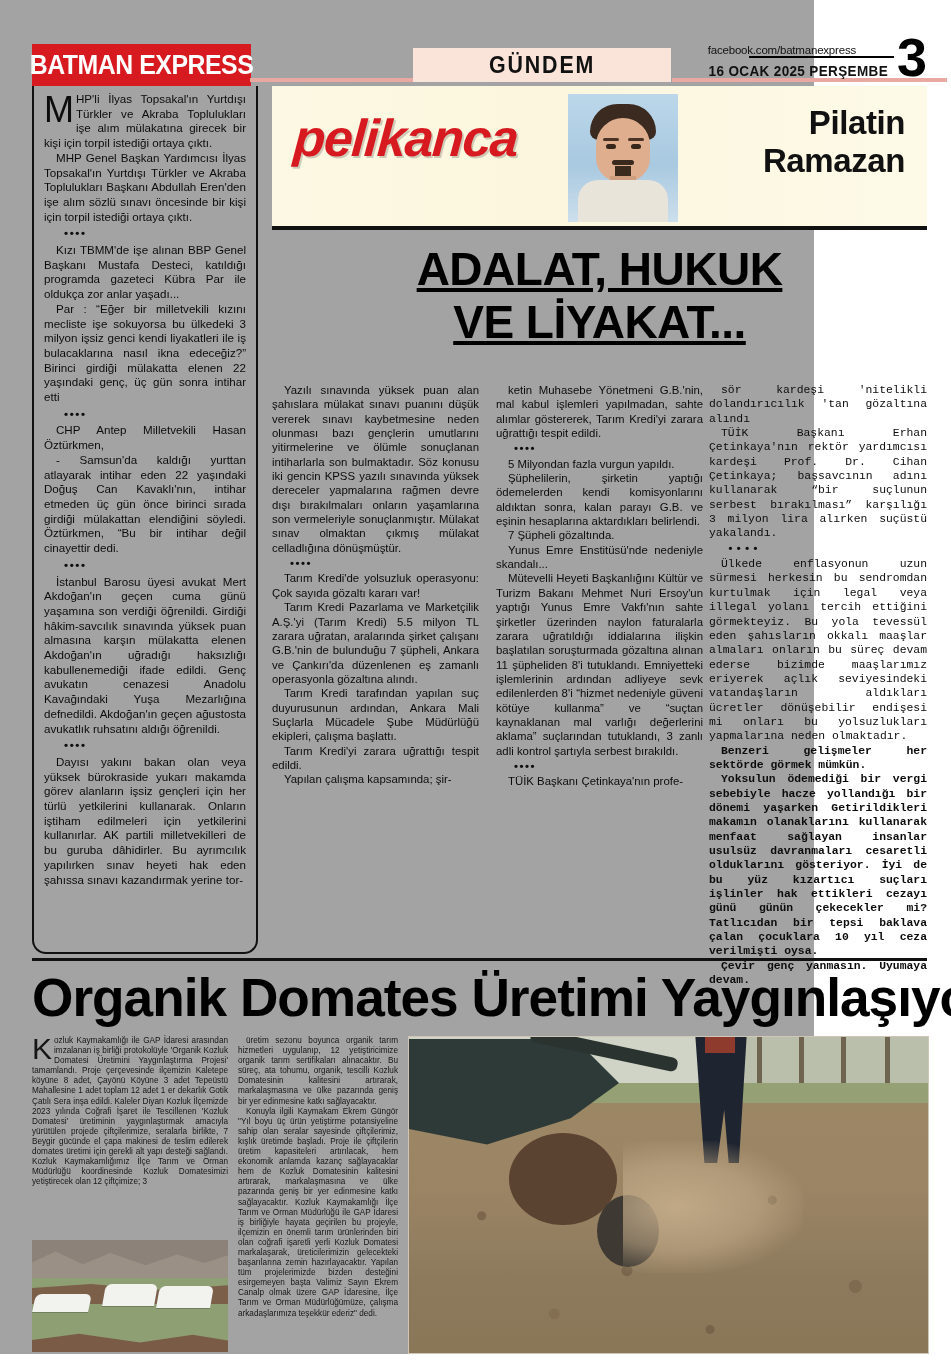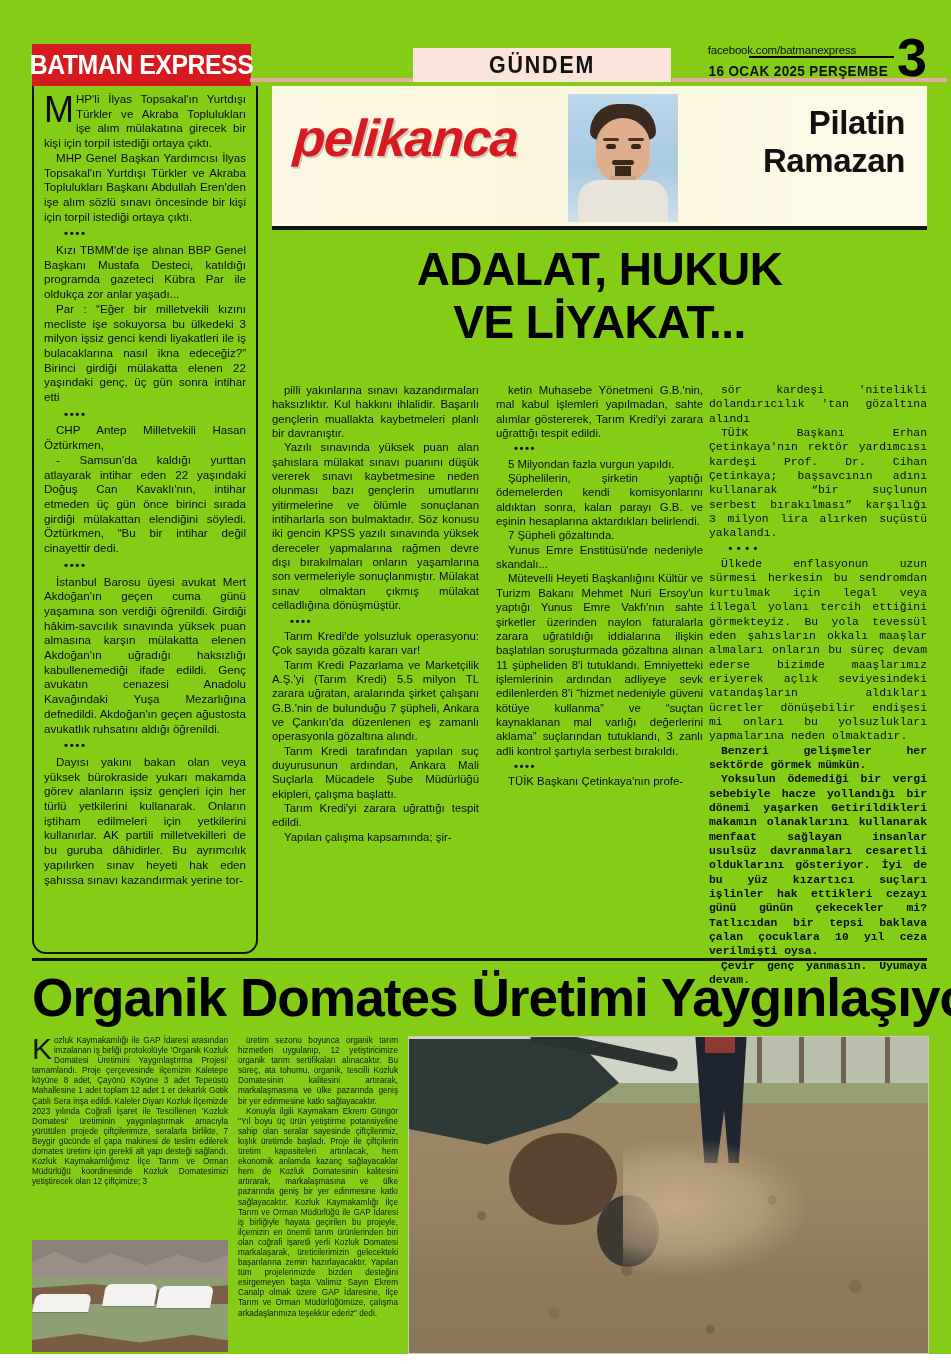--- a/index.html
+++ b/index.html
@@ -3,21 +3,21 @@
 <meta charset="utf-8">
 <style>
   html,body{margin:0;padding:0;}
   body{
     width:951px;height:1364px;
     background:#ffffff;
     font-family:"Liberation Sans", sans-serif;
     -webkit-font-smoothing:antialiased;
     overflow:hidden;
   }
-  .page{position:relative;width:951px;height:1364px;background:#84cc16;}
+  .page{position:relative;width:814px;height:1364px;background:#a3a3a3;}
 
   
   .masthead{position:absolute;left:0;top:18px;width:951px;height:66px;}
   .logo-box{
     position:absolute;left:32px;top:26px;width:215px;height:38px;
     background:#d71920;border:2px solid #d71920;
     display:flex;align-items:center;justify-content:center;
   }
   .logo-text{
     color:#ffffff;font-weight:bold;font-size:27px;letter-spacing:-0.5px;
@@ -86,20 +86,21 @@
     font-size:33px;font-weight:bold;color:#111;line-height:38px;
     font-family:"Liberation Sans", sans-serif;letter-spacing:-0.4px;
   }
 
   
   .op-headline{
     position:absolute;left:272px;top:243px;width:655px;
     text-align:center;font-size:46px;font-weight:bold;color:#000;
     line-height:53px;letter-spacing:-0.5px;
     font-family:"Liberation Sans", sans-serif;
+    text-decoration:underline;
   }
 
   
   .op-wrap{position:absolute;left:272px;top:383px;width:655px;height:570px;}
   .op-col{
     position:absolute;top:0;width:207px;height:570px;
     font-size:11.4px;line-height:14.35px;color:#0c0c0c;
     text-align:justify;text-justify:inter-word;hyphens:none;
   }
   .op-col.c1{left:0;}
@@ -257,21 +258,20 @@
     </div>
   </div>
 
   <div class="op-headline">
     <div>ADALAT, HUKUK</div>
     <div>VE LİYAKAT...</div>
   </div>
 
   <div class="op-wrap">
     <div class="op-col c1" id="opcol0">
-        <p>pilli yakınlarına sınavı kazandırmaları haksızlıktır. Kul hakkını ihlalidir. Başarılı gençlerin muallakta kaybetmeleri planlı bir davranıştır.</p>
         <p>Yazılı sınavında yüksek puan alan şahıslara mülakat sınavı puanını düşük vererek sınavı kaybetmesine neden olunması bazı gençlerin umutlarını yitirmelerine ve ölümle sonuçlanan intiharlarla son bulmaktadır. Söz konusu iki gencin KPSS yazılı sınavında yüksek dereceler yapmalarına rağmen devre dışı bırakılmaları onların yaşamlarına son vermeleriyle sonuçlanmıştır. Mülakat sınav olmaktan çıkmış mülakat celladlığına dönüşmüştür.</p>
         <p class="dots">••••</p>
         <p>Tarım Kredi'de yolsuzluk operasyonu: Çok sayıda gözaltı kararı var!</p>
         <p>Tarım Kredi Pazarlama ve Marketçilik A.Ş.'yi (Tarım Kredi) 5.5 milyon TL zarara uğratan, aralarında şirket çalışanı G.B.'nin de bulunduğu 7 şüpheli, Ankara ve Çankırı'da düzenlenen eş zamanlı operasyonla gözaltına alındı.</p>
         <p>Tarım Kredi tarafından yapılan suç duyurusunun ardından, Ankara Mali Suçlarla Mücadele Şube Müdürlüğü ekipleri, çalışma başlattı.</p>
         <p>Tarım Kredi'yi zarara uğrattığı tespit edildi.</p>
         <p>Yapılan çalışma kapsamında; şir-</p>
       </div>
     <div class="op-col c2" id="opcol1">
         <p>ketin Muhasebe Yönetmeni G.B.'nin, mal kabul işlemleri yapılmadan, sahte alımlar göstererek, Tarım Kredi'yi zarara uğrattığı tespit edildi.</p>

